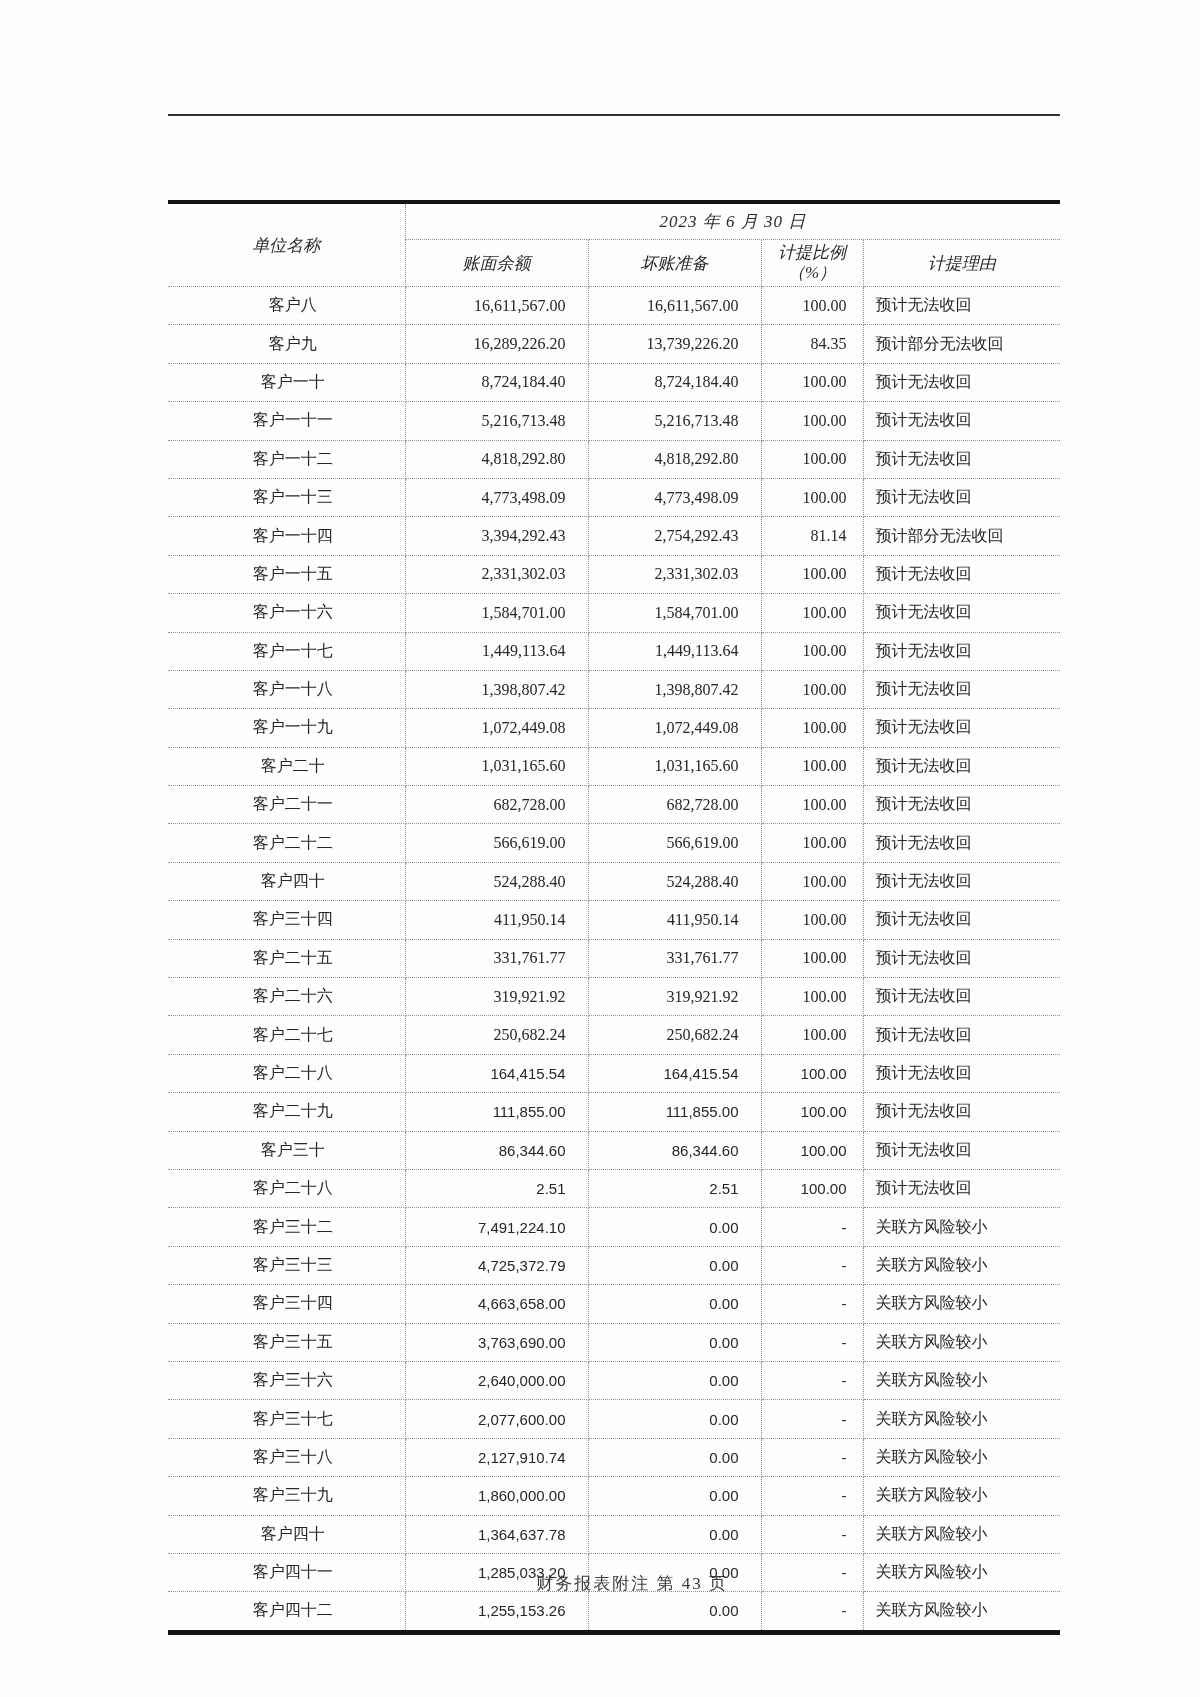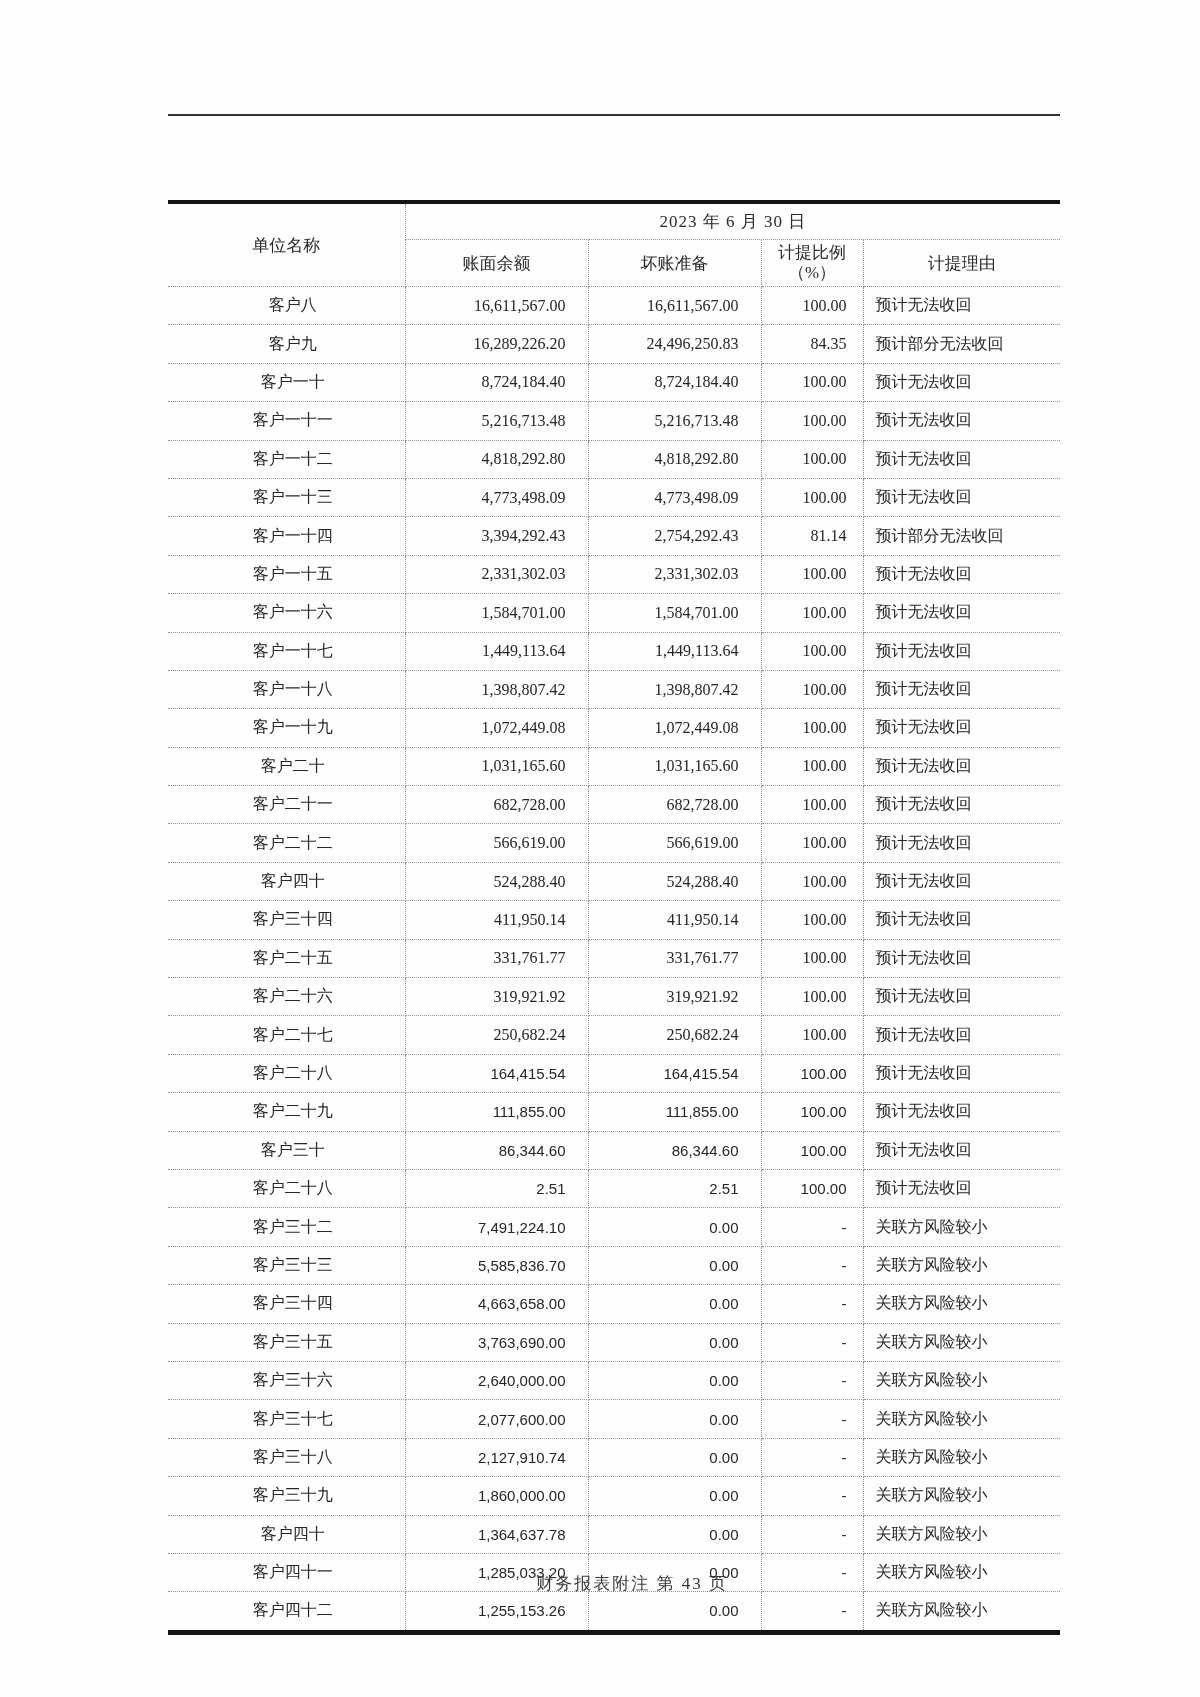--- a/index.html
+++ b/index.html
@@ -17,21 +17,21 @@
     position:absolute; left:168px; top:200px;
     width:892px; table-layout:fixed; border-collapse:collapse;
     border-top:4px solid #141414; border-bottom:5px solid #141414;
   }
   th, td { font-weight:normal; overflow:hidden; white-space:nowrap; }
   
   th, td { border-right:1px dotted #909090; border-bottom:1px dotted #909090; }
   th:last-child, td:last-child { border-right:none; }
   tbody tr:last-child td { border-bottom:none; }
   
-  thead th { text-align:center; font-size:17px; color:#2b2b2b; }
+  thead th { text-align:center; font-size:17px; color:#2b2b2b;font-style:italic; }
   th.h-date { height:33px; letter-spacing:1px; }
   th.h-sub  { height:44px; }
   th.h-ratio { line-height:20px;margin-top:27px; }
   th.h-name { vertical-align:middle; }
   
   tbody td { height:35.4px; font-size:16px; }
   td.c-name   { text-align:center;  padding-left:14px; font-size:16px; }
   td.c-num    { text-align:right; padding-right:22px; }
   td.c-ratio  { text-align:right; padding-right:16px; }
   td.c-reason { text-align:left;  padding-left:12px; }
@@ -78,21 +78,21 @@
     <td class="c-name">客户八</td>
     <td class="c-num">16,611,567.00</td>
     <td class="c-num">16,611,567.00</td>
     <td class="c-ratio">100.00</td>
     <td class="c-reason">预计无法收回</td>
   </tr>
 
   <tr>
     <td class="c-name">客户九</td>
     <td class="c-num">16,289,226.20</td>
-    <td class="c-num">24,496,250.83</td>
+    <td class="c-num">13,739,226.20</td>
     <td class="c-ratio">84.35</td>
     <td class="c-reason">预计部分无法收回</td>
   </tr>
 
   <tr>
     <td class="c-name">客户一十</td>
     <td class="c-num">8,724,184.40</td>
     <td class="c-num">8,724,184.40</td>
     <td class="c-ratio">100.00</td>
     <td class="c-reason">预计无法收回</td>
@@ -269,21 +269,21 @@
   <tr>
     <td class="c-name">客户三十二</td>
     <td class="c-num">7,491,224.10</td>
     <td class="c-num">0.00</td>
     <td class="c-ratio">-</td>
     <td class="c-reason">关联方风险较小</td>
   </tr>
 
   <tr>
     <td class="c-name">客户三十三</td>
-    <td class="c-num">5,585,836.70</td>
+    <td class="c-num">4,725,372.79</td>
     <td class="c-num">0.00</td>
     <td class="c-ratio">-</td>
     <td class="c-reason">关联方风险较小</td>
   </tr>
 
   <tr>
     <td class="c-name">客户三十四</td>
     <td class="c-num">4,663,658.00</td>
     <td class="c-num">0.00</td>
     <td class="c-ratio">-</td>

